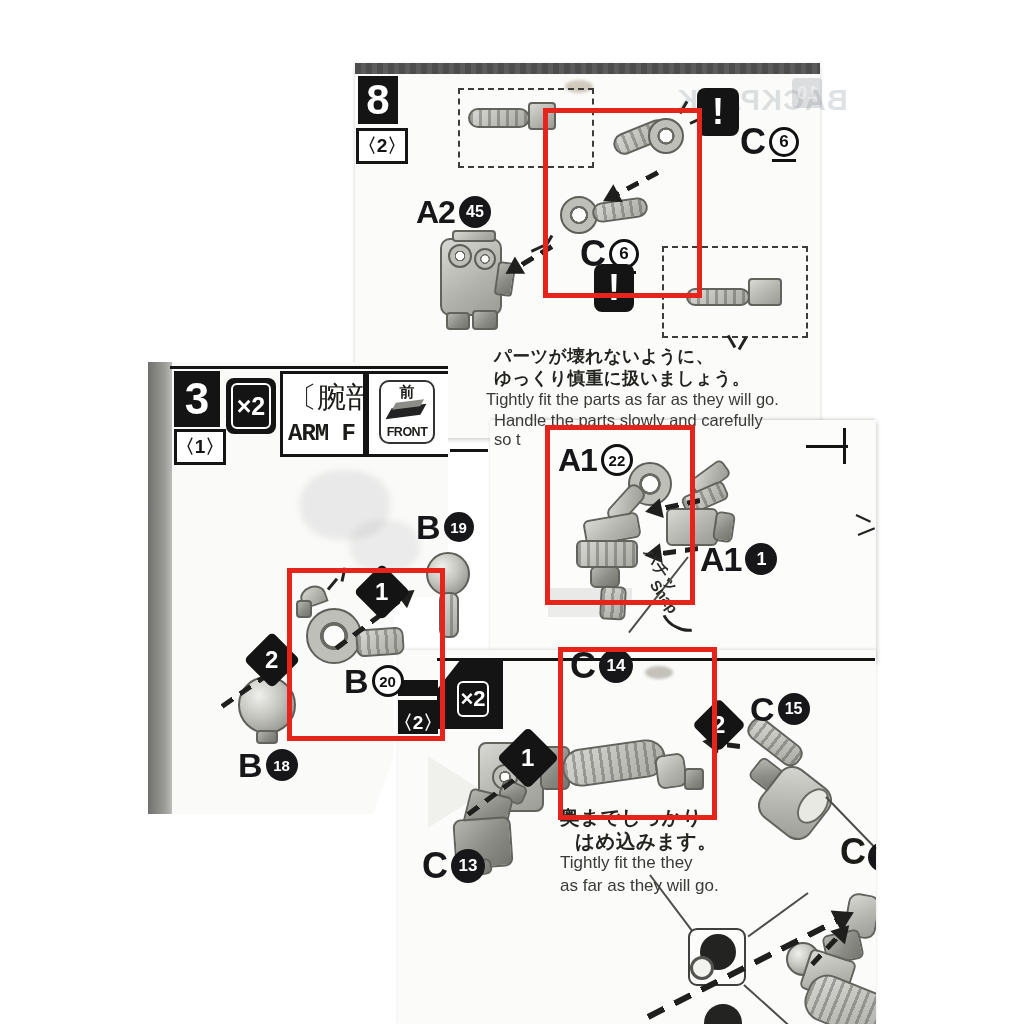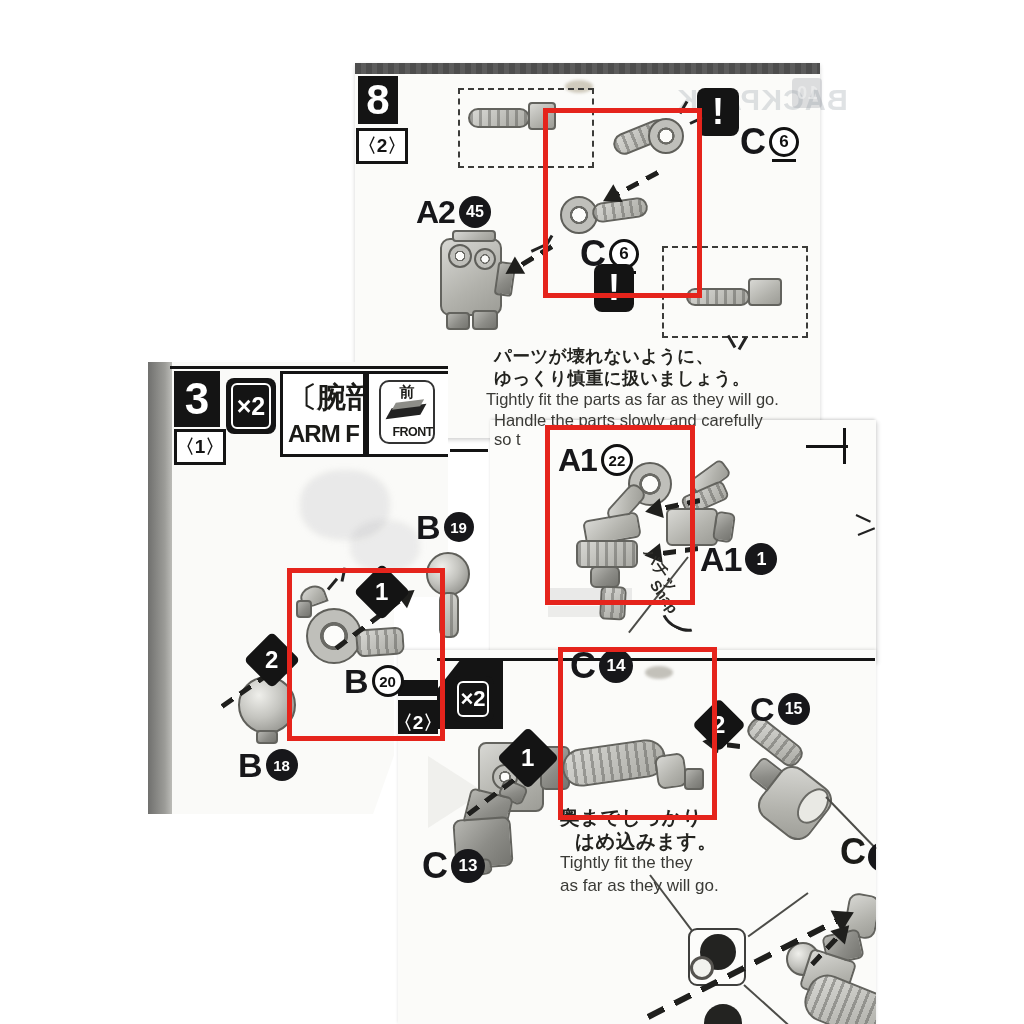--- a/index.html
+++ b/index.html
@@ -82,29 +82,29 @@
     <div class="stepbox" style="left:26px;top:9px;width:46px;height:56px;font-size:44px;">
       <span>3</span>
     </div>
     <div class="unitbox" style="left:26px;top:67px;width:46px;height:30px;font-size:19px;">
       <span>〈1〉</span>
     </div>
     <div class="x2box" style="left:78px;top:16px;width:50px;height:56px;">
       <span class="x2in" style="font-size:25px;">×2</span>
     </div>
     <div class="abs" style="left:132px;top:9px;width:86px;height:86px;border:3px solid #141414;background:#fff;overflow:hidden;">
-      <div class="abs" style="left:5px;top:4px;font-size:29px;font-weight:700;white-space:nowrap;">〔腕部</div>
-      <div class="abs" style="left:5px;top:46px;font-size:24px;font-weight:700;white-space:nowrap;letter-spacing:-1px;">ARM F</div>
+      <div class="abs" style="left:5px;top:4px;font-size:29px;font-weight:400;white-space:nowrap;">〔腕部</div>
+      <div class="abs" style="left:5px;top:46px;font-size:24px;font-weight:700;white-space:nowrap;letter-spacing:-1px;font-family:Liberation Mono, monospace;">ARM F</div>
     </div>
     <div class="abs" style="left:218px;top:9px;width:82px;height:86px;border:3px solid #141414;border-right:none;background:#fff;">
       <div class="abs" style="left:10px;top:6px;width:56px;height:64px;border:2.5px solid #333;border-radius:10px;background:#fff;">
         <div class="abs" style="left:0;right:0;top:1px;text-align:center;font-size:15px;font-weight:700;">前</div>
         <div class="abs" style="left:9px;top:24px;width:32px;height:11px;background:#222;transform:skewX(-35deg) rotate(-8deg);"></div>
         <div class="abs" style="left:14px;top:19px;width:26px;height:7px;background:#8d8d88;transform:skewX(-35deg) rotate(-8deg);"></div>
-        <div class="abs" style="left:0;right:0;bottom:3px;text-align:right;font-size:12.5px;font-weight:700;letter-spacing:-.5px;">FRONT</div>
+        <div class="abs" style="left:0;right:0;bottom:3px;text-align:center;font-size:12.5px;font-weight:700;letter-spacing:-.5px;">FRONT</div>
       </div>
     </div>
 
     <div class="gblob" style="left:152px;top:108px;width:90px;height:70px;background:rgba(150,150,155,.16);"></div>
     <div class="gblob" style="left:202px;top:158px;width:70px;height:52px;background:rgba(150,150,155,.14);"></div>
   </div>
 
   <div class="stepbox" style="left:358px;top:76px;width:40px;height:48px;font-size:42px;">
     <span>8</span>
   </div>

